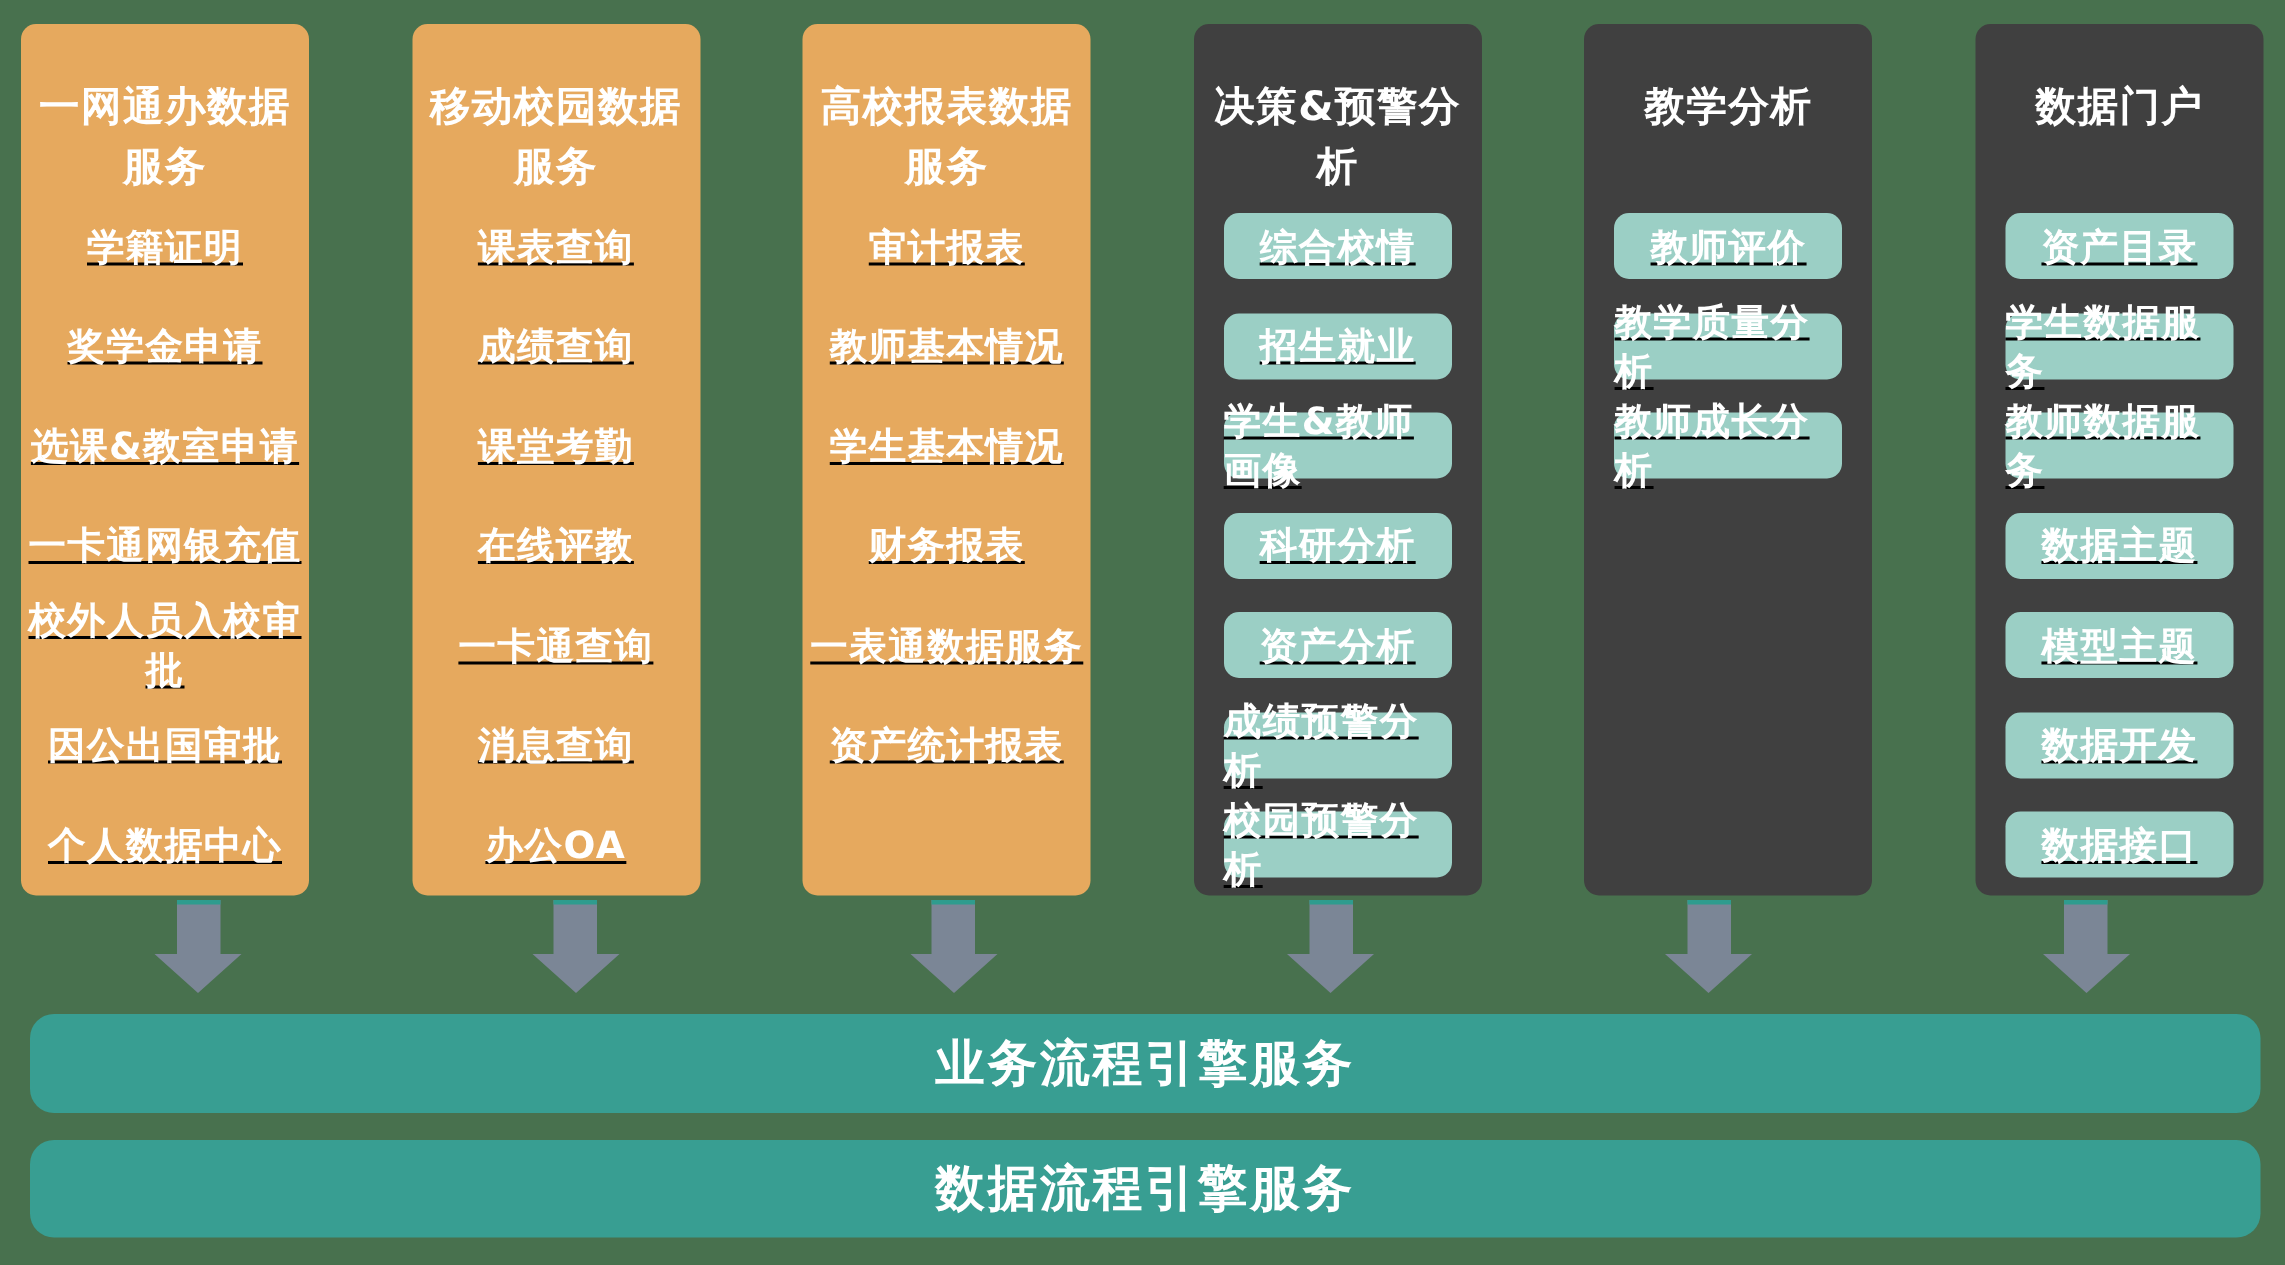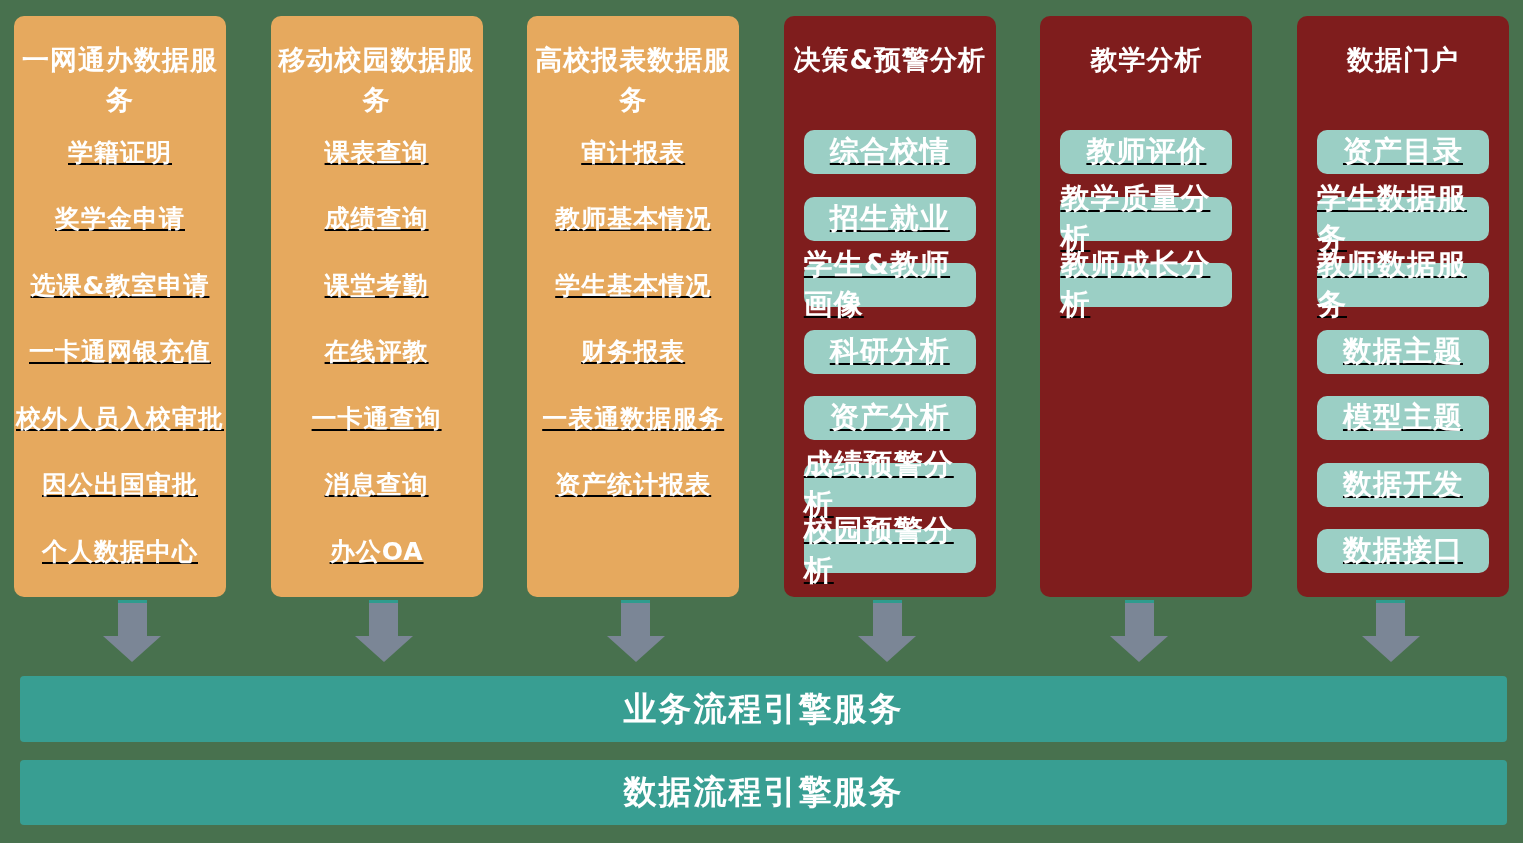--- a/index.html
+++ b/index.html
@@ -14,28 +14,28 @@
     background: #48714E;
     overflow: hidden;
     font-family: "DejaVu Sans", sans-serif;
   }
   .columns-row {
     display: flex;
     justify-content: space-between;
     padding: 16px 14px 0 14px;
   }
   .column {
-    width: 212px;
+    width: 192px;
     height: 581px;
     border-radius: 10px;
     box-sizing: border-box;
-    padding-top: 24px;
+    padding-top: 36px;
   }
   .column.orange { background: #E6A95E; }
-  .column.teal   { background: #7f1d1d; }
+  .column.teal   { background: #404040; }
   .col-title {
     height: 40px;
     line-height: 40px;
     text-align: center;
     font-size: 27px;
     font-weight: bold;
     color: #FFFFFF;
     letter-spacing: 1px;
   }
   .col-items { margin-top: 39px; }
@@ -54,21 +54,21 @@
     text-align: center;
   }
   .pill {
     width: calc(100% - 40px);
     height: 44px;
     border-radius: 10px;
     background: #9BCFC5;
     display: flex;
     align-items: center;
     justify-content: center;
-    font-size: 29px;
+    font-size: 25px;
     font-weight: bold;
     color: #FFFFFF;
     letter-spacing: 1px;
   }
   .arrows-row {
     display: flex;
     justify-content: space-between;
     padding: 3px 14px 0 14px;
   }
   .arrow-slot {
@@ -91,21 +91,21 @@
   .arrow-head {
     width: 0;
     height: 0;
     border-left: 29px solid transparent;
     border-right: 29px solid transparent;
     border-top: 26px solid #7B8696;
   }
   .engine-bar {
     margin: 14px 16px 12px 20px;
     height: 66px;
-    border-radius: 4px;
+    border-radius: 16px;
     background: #389E92;
     display: flex;
     align-items: center;
     justify-content: center;
   }
   .engine-bar.bar2 {
     margin-top: 18px;
     height: 65px;
   }
   .bar-label {

